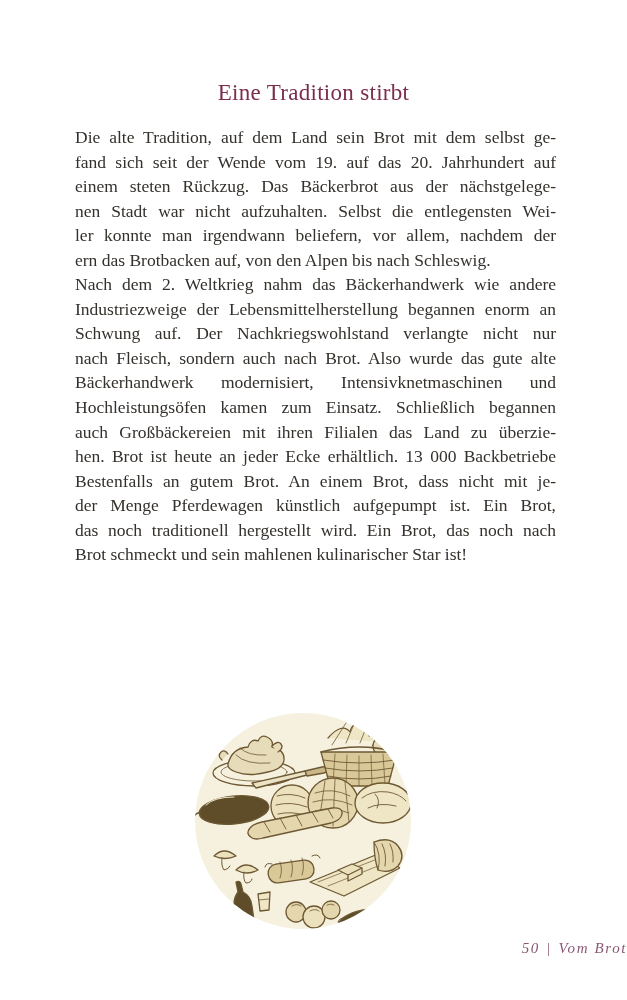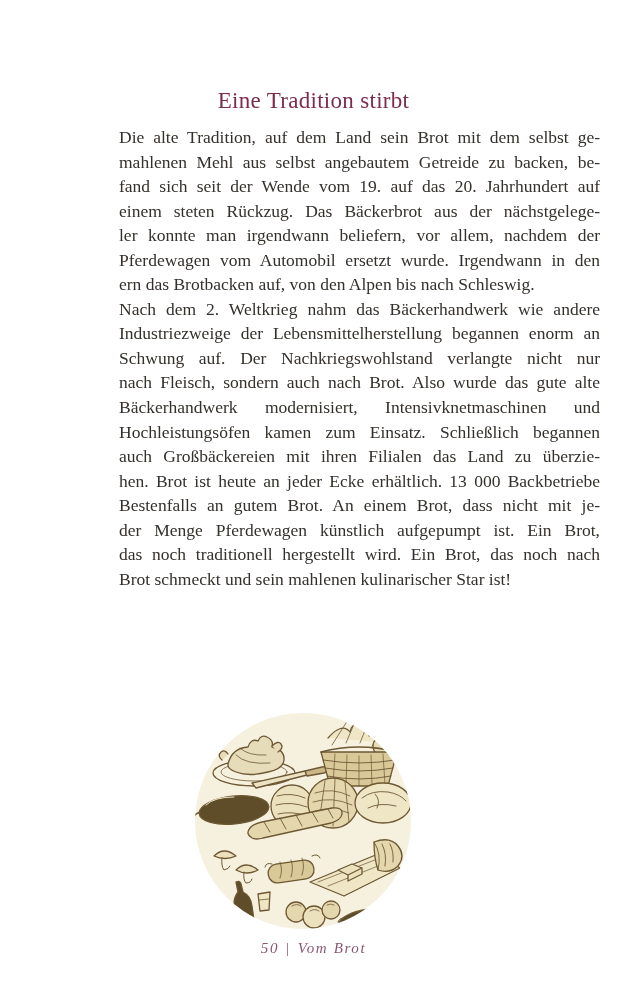--- a/index.html
+++ b/index.html
@@ -5,70 +5,69 @@
   html,body{margin:0;padding:0;background:#ffffff;}
   .page{
     position:relative;
     width:627px;height:1000px;
     background:#ffffff;
     font-family:"Liberation Serif", serif;
     overflow:hidden;
   }
   .title{
     position:absolute;top:76px;left:0;right:0;
-    margin:12px;
+    margin:4px;
     text-align:center;
     font-size:23px;font-weight:400;
     color:#7c2d4e;
     letter-spacing:0.3px;
   }
   .textblock{
-    position:absolute;left:75px;top:125px;width:481px;margin-left:44px;
+    position:absolute;left:75px;top:125px;width:481px;
   }
   .pline{
     font-size:17.5px;
     line-height:24.55px;
     color:#34302c;
     text-align:justify;
     text-align-last:justify;
     white-space:normal;
     overflow:hidden;
     height:24.55px;
   }
   .pline.end{
     text-align:left;
     text-align-last:left;
   }
   .illustration{
     position:absolute;left:192px;top:710px;width:222px;height:222px;
   }
   .footer{
     position:absolute;top:940px;left:0;right:0;
-    text-align:center;
+    text-align:right;
     font-style:italic;
     font-size:15px;
     color:#8a5674;
     letter-spacing:1.6px;
   }
   .footer .sep{padding:0 7px;font-style:normal;}
 </style>
 </head>
 <body>
 
 <div class="page">
 
   <h1 class="title">Eine Tradition stirbt</h1>
 
   <div class="textblock">
     <div class="pline">Die alte Tradition, auf dem Land sein Brot mit dem selbst ge-</div>
-    <div class="pline">mahlenen Mehl aus selbst angebautem Getreide zu backen, be-</div>
     <div class="pline">fand sich seit der Wende vom 19. auf das 20. Jahrhundert auf</div>
     <div class="pline">einem steten Rückzug. Das Bäckerbrot aus der nächstgelege-</div>
+    <div class="pline">nen Stadt war nicht aufzuhalten. Selbst die entlegensten Wei-</div>
     <div class="pline">ler konnte man irgendwann beliefern, vor allem, nachdem der</div>
-    <div class="pline">Pferdewagen vom Automobil ersetzt wurde. Irgendwann in den</div>
     <div class="pline end">ern das Brotbacken auf, von den Alpen bis nach Schleswig.</div>
     <div class="pline">Nach dem 2. Weltkrieg nahm das Bäckerhandwerk wie andere</div>
     <div class="pline">Industriezweige der Lebensmittelherstellung begannen enorm an</div>
     <div class="pline">Schwung auf. Der Nachkriegswohlstand verlangte nicht nur</div>
     <div class="pline">nach Fleisch, sondern auch nach Brot. Also wurde das gute alte</div>
     <div class="pline">Bäckerhandwerk modernisiert, Intensivknetmaschinen und</div>
     <div class="pline">Hochleistungsöfen kamen zum Einsatz. Schließlich begannen</div>
     <div class="pline">auch Großbäckereien mit ihren Filialen das Land zu überzie-</div>
     <div class="pline">hen. Brot ist heute an jeder Ecke erhältlich. 13 000 Backbetriebe</div>
     <div class="pline">Bestenfalls an gutem Brot. An einem Brot, dass nicht mit je-</div>

